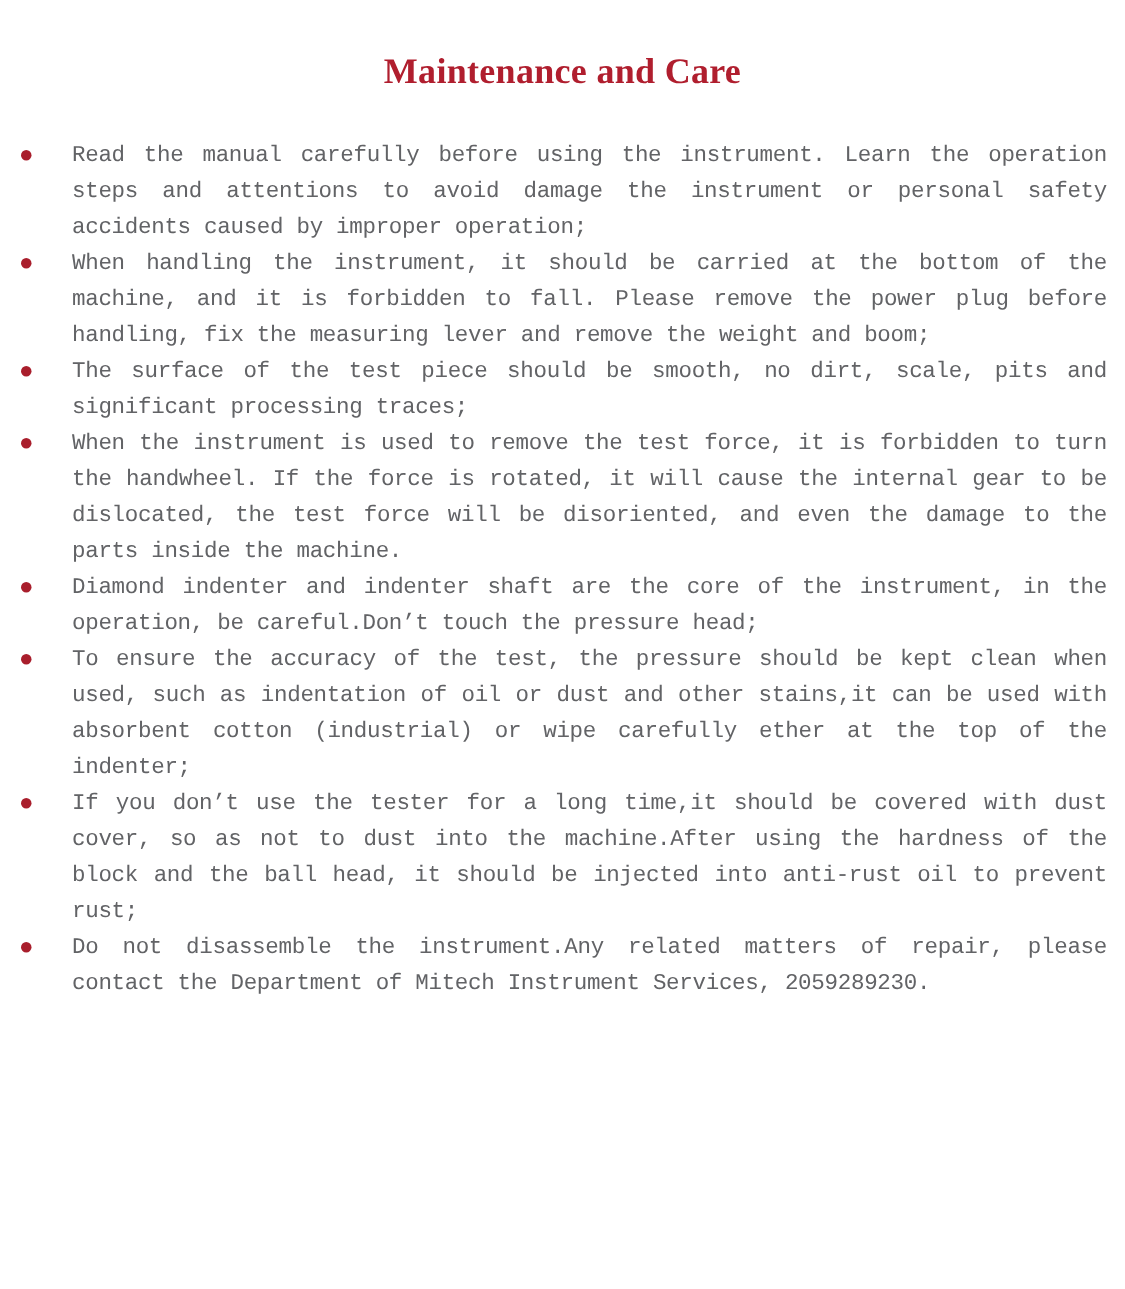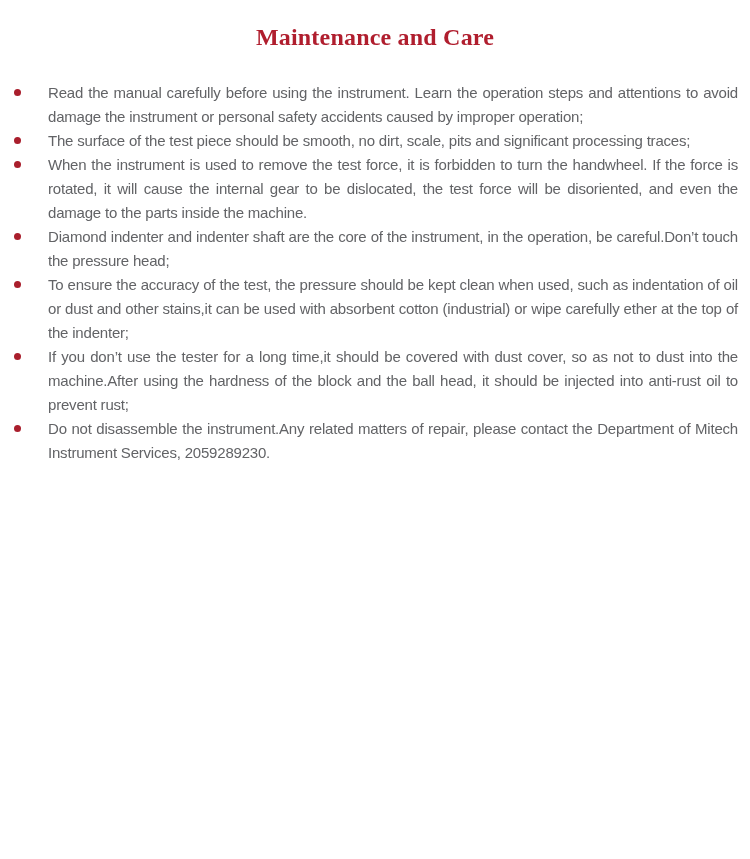--- a/index.html
+++ b/index.html
@@ -11,21 +11,21 @@
   .page {
     position: relative;
     width: 750px;
     height: 859px;
     background: #ffffff;
     overflow: hidden;
     font-family: "Liberation Sans", sans-serif;
   }
   .page-title {
     margin: 0;
-    padding-top: 23px;
+    padding-top: 34px;
     text-align: center;
     font-family: "Liberation Serif", serif;
     font-weight: bold;
     font-size: 24px;
     line-height: 28px;
     color: #b01e2e;
     letter-spacing: 0.2px;
   }
   .care-list {
     list-style: none;
@@ -45,36 +45,41 @@
     margin: 8px 0 0 14px;
   }
   .item-text {
     flex: 1;
     margin: 0 12px 0 27px;
     font-size: 15px;
     line-height: 24px;
     letter-spacing: -0.2px;
     color: #626366;
     text-align: justify;
+    font-family: Liberation Mono, monospace;
   }
 </style>
 </head>
 <body>
 
 <div class="page">
 
   <h1 class="page-title">Maintenance and Care</h1>
 
   <ul class="care-list">
 
     <li class="care-item">
       <span class="bullet-dot"></span>
       <p class="item-text">Read the manual carefully before using the instrument. Learn the operation steps and attentions to avoid damage the instrument or personal safety accidents caused by improper operation;</p>
     </li>
 
+    <li class="care-item">
+      <span class="bullet-dot"></span>
+      <p class="item-text">When handling the instrument, it should be carried at the bottom of the machine, and it is forbidden to fall. Please remove the power plug before handling, fix the measuring lever and remove the weight and boom;</p>
+    </li>
 
 
     <li class="care-item">
       <span class="bullet-dot"></span>
       <p class="item-text">The surface of the test piece should be smooth, no dirt, scale, pits and significant processing traces;</p>
     </li>
 
     <li class="care-item">
       <span class="bullet-dot"></span>
       <p class="item-text">When the instrument is used to remove the test force, it is forbidden to turn the handwheel. If the force is rotated, it will cause the internal gear to be dislocated, the test force will be disoriented, and even the damage to the parts inside the machine.</p>

